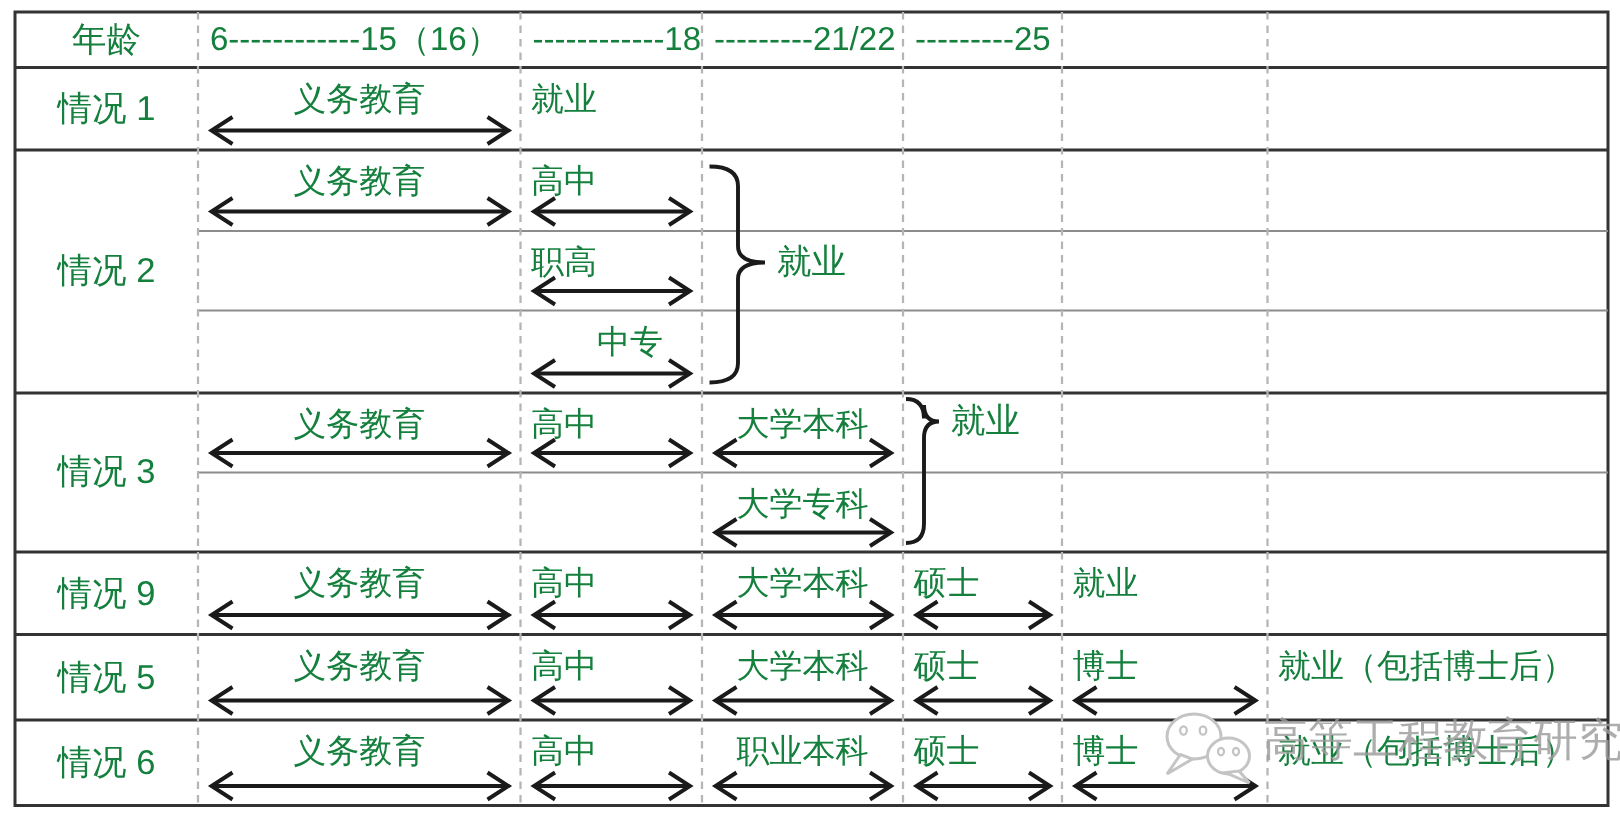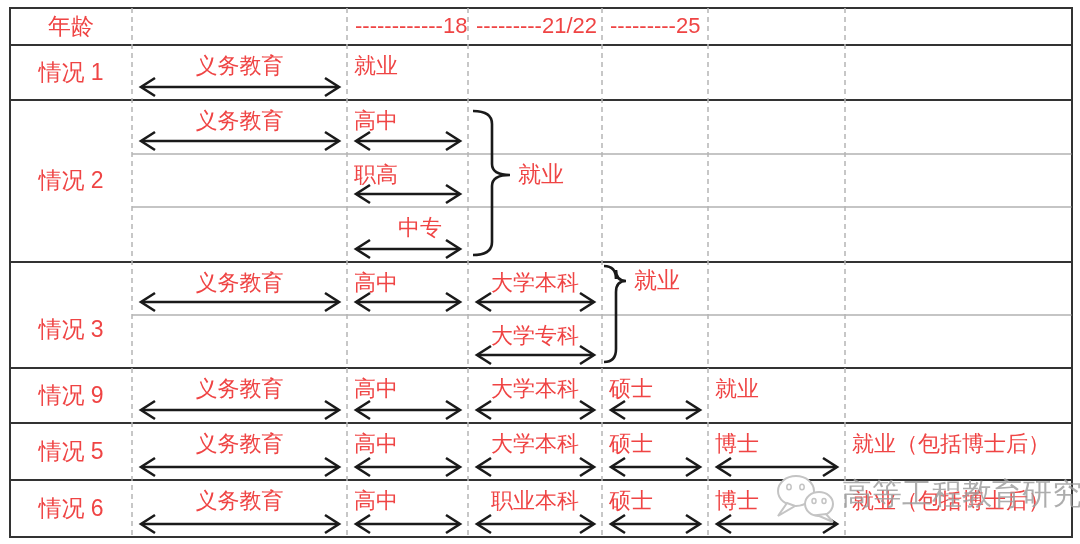--- a/index.html
+++ b/index.html
@@ -10,21 +10,21 @@
     background: #ffffff;
     font-family: "Liberation Sans", "DejaVu Sans", sans-serif;
     color: #1a1a1a;
     overflow: hidden;
   }
   .txt {
     position: absolute;
     white-space: nowrap;
     line-height: 1.15;
     font-size: 22px;
-    color: #ef4444;
+    color: #15803d;
   }
   .center { text-align: center; }
   .watermark {
     font-size: 30px;
     color: #9c9c9c;
     opacity: 0.82;
     letter-spacing: 0px;
     margin-left: 12px;
   }
   svg.overlay {
@@ -175,33 +175,34 @@
         <ellipse cx="796" cy="491" rx="18" ry="15"></ellipse>
         <path d="M787,503 L778,516 L795,506 Z"></path>
         <ellipse cx="789" cy="487" rx="2.2" ry="2.8" fill="none" stroke-width="1.5"></ellipse>
         <ellipse cx="802" cy="487" rx="2.2" ry="2.8" fill="none" stroke-width="1.5"></ellipse>
         <ellipse cx="819" cy="504" rx="14" ry="12"></ellipse>
         <path d="M826,514 L833,522 L817,515 Z"></path>
         <ellipse cx="814" cy="501" rx="2" ry="2.5" fill="none" stroke-width="1.5"></ellipse>
         <ellipse cx="824" cy="501" rx="2" ry="2.5" fill="none" stroke-width="1.5"></ellipse>
       </g>
     </svg>
+    <div class="txt" style="left: 140px; top: 13px; font-size: 22px;">6------------15（16）</div>
     <div class="txt" style="left: 355px; top: 13px; font-size: 22px;">------------18</div>
     <div class="txt" style="left: 476px; top: 13px; font-size: 22px;">---------21/22</div>
     <div class="txt" style="left: 610px; top: 13px; font-size: 22px;">---------25</div>
     <div class="txt center" style="left: 10px; top: 58.5px; width: 122px; font-size: 23px;">情况 1</div>
     <div class="txt center" style="left: 132px; top: 53px; width: 215px;">义务教育</div>
     <div class="txt" style="left: 354px; top: 53px;">就业</div>
     <div class="txt center" style="left: 10px; top: 167px; width: 122px; font-size: 23px;">情况 2</div>
     <div class="txt center" style="left: 132px; top: 108px; width: 215px;">义务教育</div>
     <div class="txt" style="left: 354px; top: 108px;">高中</div>
     <div class="txt" style="left: 354px; top: 162px;">职高</div>
     <div class="txt" style="left: 354px; top: 215px; margin-left: 44px;">中专</div>
     <div class="txt" style="left: 518px; top: 161px; font-size: 23px;">就业</div>
-    <div class="txt center" style="left: 10px; top: 301px; width: 122px; font-size: 23px; margin-top: 15px;">情况 3</div>
+    <div class="txt center" style="left: 10px; top: 301px; width: 122px; font-size: 23px;">情况 3</div>
     <div class="txt center" style="left: 132px; top: 270px; width: 215px;">义务教育</div>
     <div class="txt" style="left: 354px; top: 270px;">高中</div>
     <div class="txt center" style="left: 468px; top: 270px; width: 134px;">大学本科</div>
     <div class="txt center" style="left: 468px; top: 323px; width: 134px;">大学专科</div>
     <div class="txt" style="left: 634px; top: 267px; font-size: 23px;">就业</div>
     <div class="txt center" style="left: 10px; top: 381.5px; width: 122px; font-size: 23px;">情况 9</div>
     <div class="txt center" style="left: 132px; top: 376px; width: 215px;">义务教育</div>
     <div class="txt" style="left: 354px; top: 376px;">高中</div>
     <div class="txt center" style="left: 468px; top: 376px; width: 134px;">大学本科</div>
     <div class="txt" style="left: 609px; top: 376px;">硕士</div>

